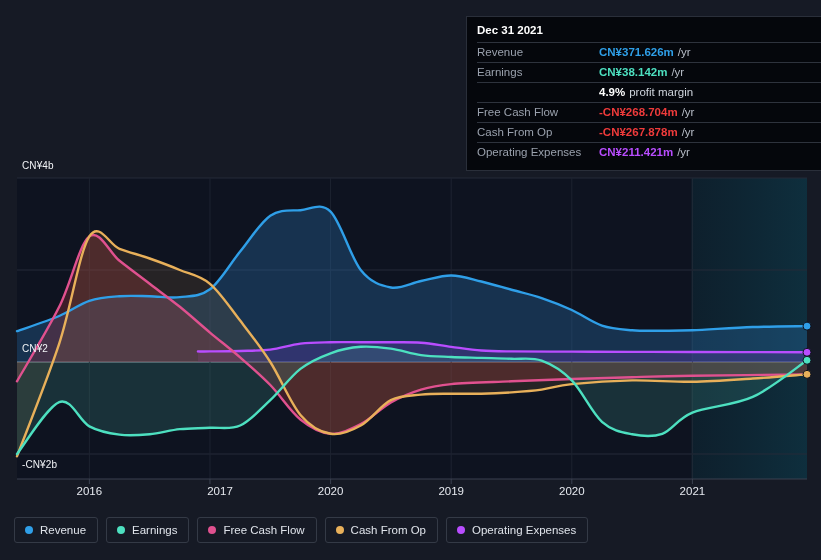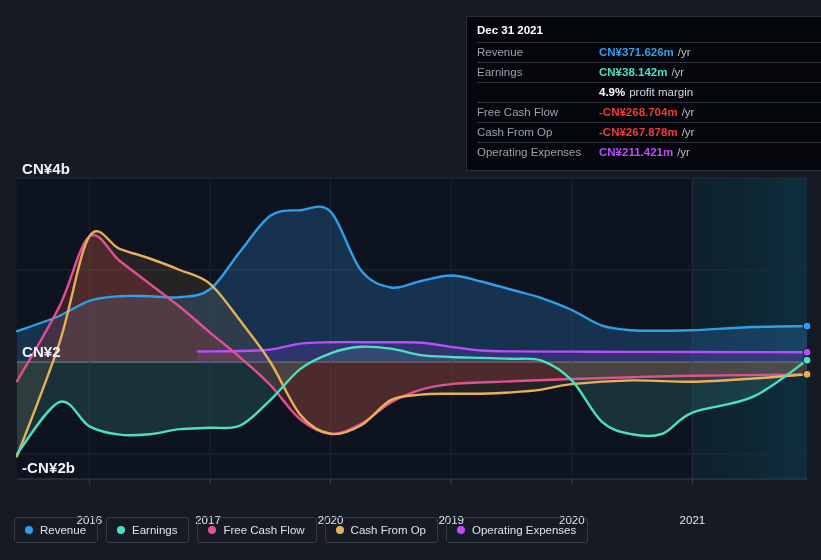--- a/index.html
+++ b/index.html
@@ -22,39 +22,37 @@
     left: 0; top: 0;
     width: 821px; height: 560px;
   }
   .chart-svg {
     position: absolute;
     left: 0; top: 0;
   }
 
   .axis-label {
     position: absolute;
-    font-size: 15px;
+    font-size: 10px;
     color: #f2f4f7;
     letter-spacing: 0.1px;
     white-space: nowrap;
-    font-weight: bold;
   }
   .y-label { left: 22px; }
   #y-label-top    { top: 160px; }
   #y-label-zero   { top: 343px; }
   #y-label-bottom { top: 459px; }
 
   .x-label {
     position: absolute;
     top: 485px;
     font-size: 11.5px;
     color: #e6e9ef;
     transform: translateX(-50%);
     white-space: nowrap;
-    margin-top: 29px;
   }
 
   
   #tooltip {
     position: absolute;
     left: 466px;
     top: 16px;
     width: 408px;
     background: #05070c;
     border: 1px solid #2a2f3a;
@@ -169,21 +167,21 @@
       <circle cx="807" cy="374.328" r="4" fill="#e8b05a" stroke="#0e1320" stroke-width="1"></circle>
       <circle cx="807" cy="360.252" r="4" fill="#4de0c0" stroke="#0e1320" stroke-width="1"></circle>
     </svg>
 
   <div class="axis-label y-label" id="y-label-top">CN¥4b</div>
   <div class="axis-label y-label" id="y-label-zero">CN¥2</div>
   <div class="axis-label y-label" id="y-label-bottom">-CN¥2b</div>
 
   <div id="x-labels">
       <div class="x-label" style="left: 89.3664px;">2016</div>
-      <div class="x-label" style="left: 208px;">2017</div>
+      <div class="x-label" style="left: 220px;">2017</div>
       <div class="x-label" style="left: 330.588px;">2020</div>
       <div class="x-label" style="left: 451.198px;">2019</div>
       <div class="x-label" style="left: 571.809px;">2020</div>
       <div class="x-label" style="left: 692.42px;">2021</div>
     </div>
 </div>
 
 <div id="tooltip">
   <div id="tooltip-date">Dec 31 2021</div>
   <div id="tooltip-rows">

